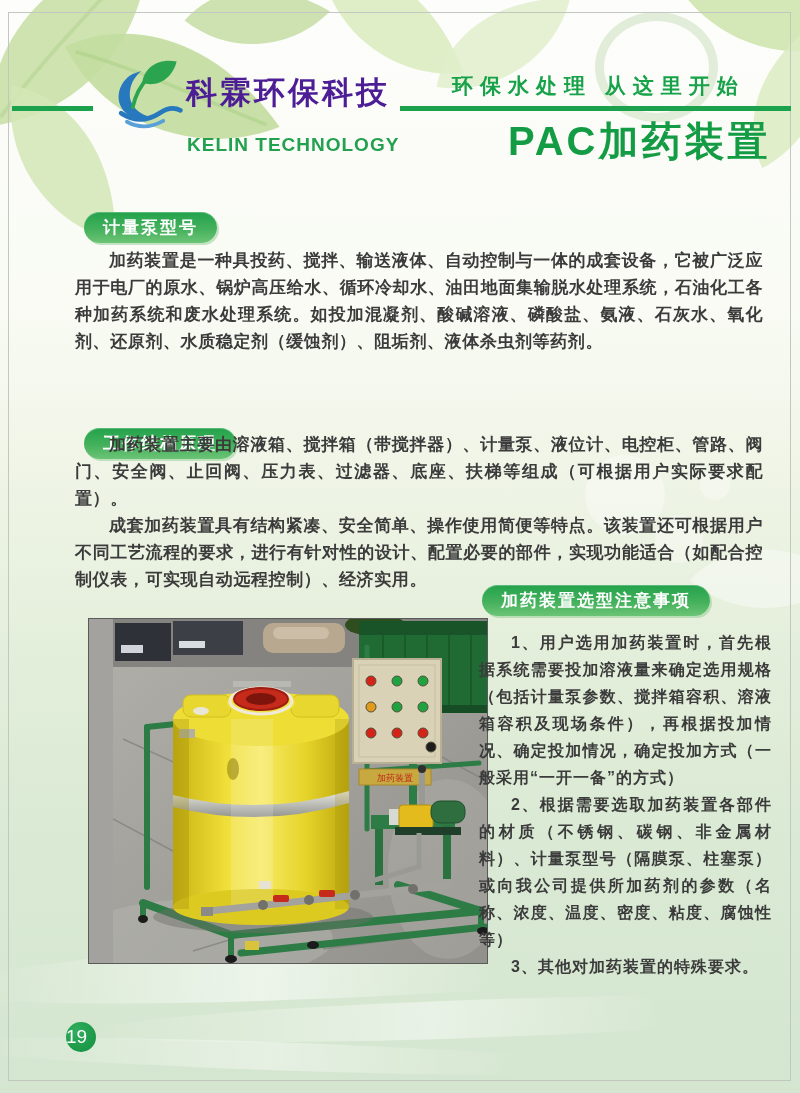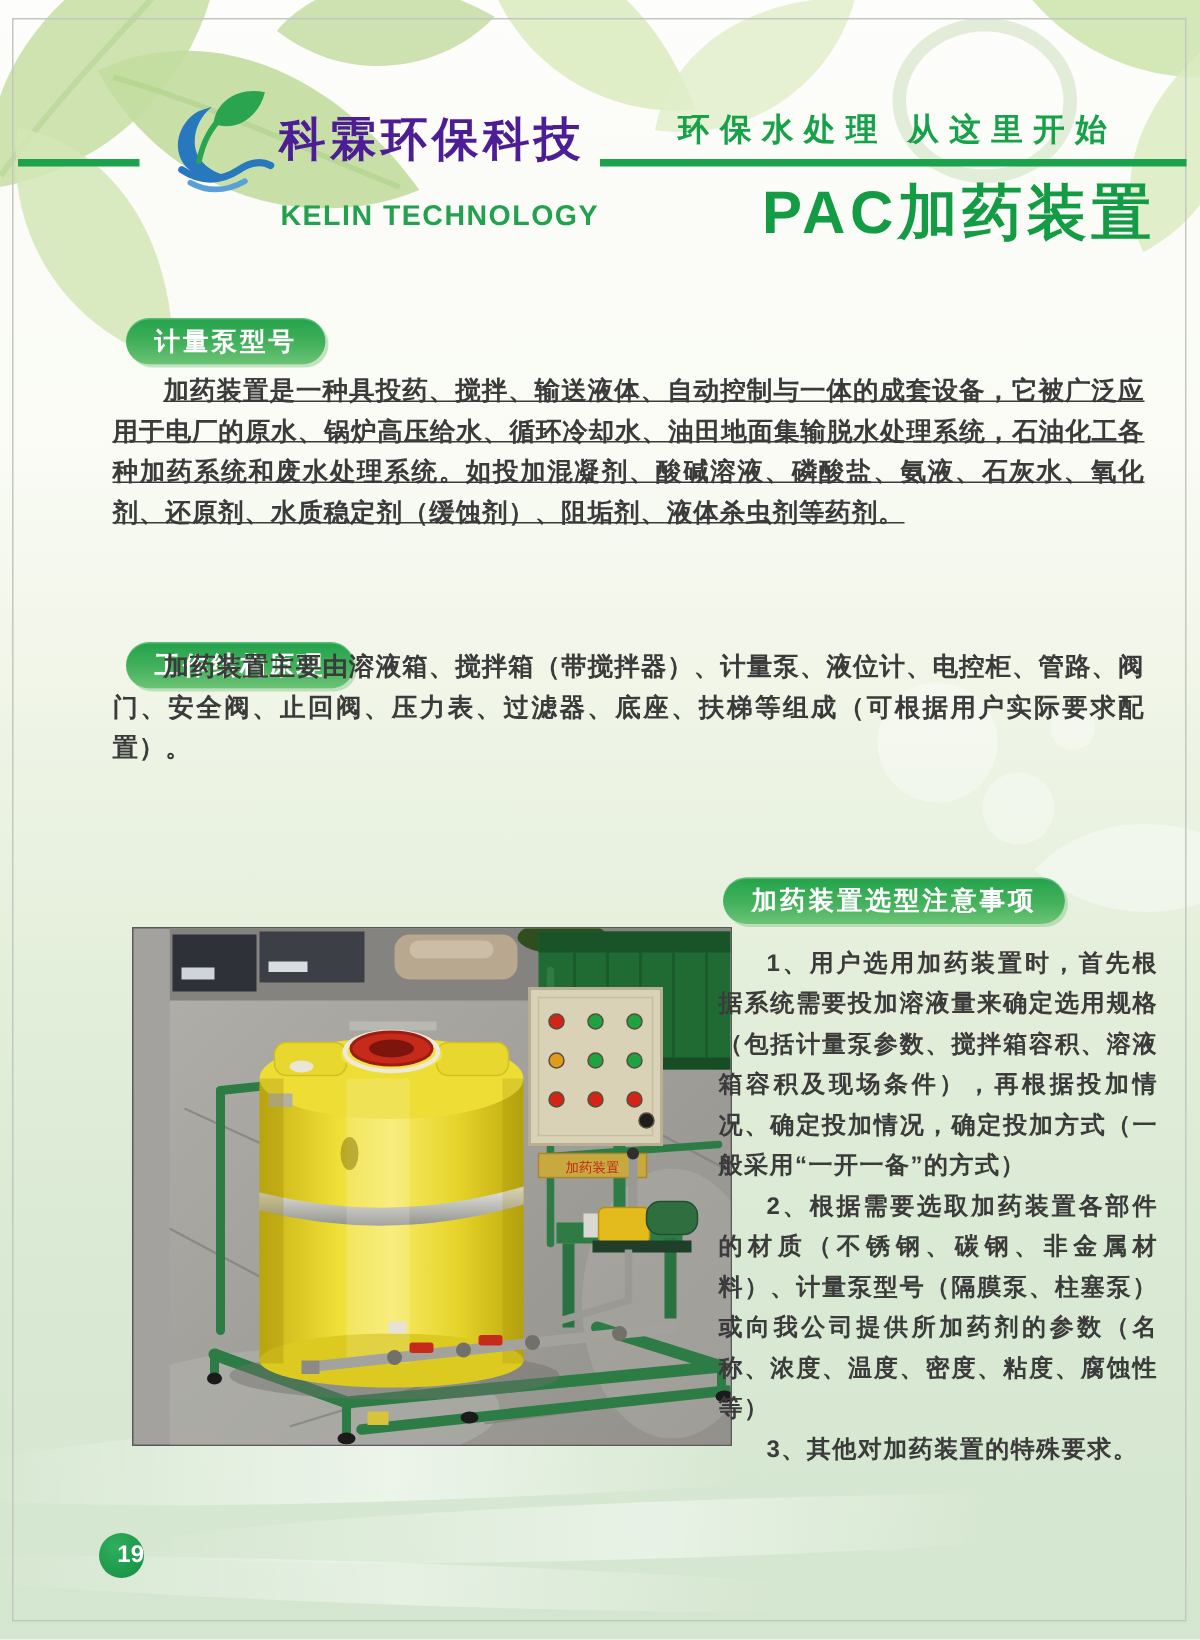--- a/index.html
+++ b/index.html
@@ -26,21 +26,21 @@
     box-shadow:2px 2px 0 rgba(150,205,150,.55), inset 0 1px 0 rgba(255,255,255,.25);
   }
   .body-text{color:#3b3b3b;font-size:17px;line-height:27px;text-align:justify;font-weight:600;letter-spacing:0.6px;}
   .body-text p{margin:0;text-indent:2em;}
   .side-text{color:#3b3b3b;font-size:16px;line-height:27px;text-align:justify;font-weight:600;letter-spacing:1px;}
   .side-text p{margin:0;text-indent:2em;}
   .photo{position:absolute;left:88px;top:618px;width:374px;height:344px;border:1px solid #5a5a5a;background:#a3a29e;padding-left:24px;}
   .pagenum{
     position:absolute;left:66px;top:1022px;width:30px;height:30px;border-radius:50%;
     background:radial-gradient(circle at 35% 30%,#2fae5c,#128f40);
-    color:#fff;font-weight:700;font-size:16px;display:flex;align-items:center;justify-content:flex-end;
+    color:#fff;font-weight:400;font-size:19px;display:flex;align-items:center;justify-content:flex-start;
   }
 </style>
 </head>
 <body>
 
 <svg class="leaf" style="left:-40px;top:-30px;width:230px;height:150px;transform:rotate(-28deg);" viewBox="0 0 120 70">
     <path d="M2,52 C18,14 62,-6 118,6 C100,44 52,70 2,52 Z" fill="#cbe2ab" opacity="0.95"></path>
     <path d="M8,50 C40,34 80,22 112,10" stroke="#b6d392" stroke-width="2" fill="none" opacity="0.6"></path>
   </svg>
 <svg class="leaf" style="left:55px;top:30px;width:220px;height:130px;transform:rotate(42deg);" viewBox="0 0 120 70">
@@ -86,27 +86,28 @@
   <path d="M30,53 C33,39 38,30 47,21" stroke="#2aa44e" stroke-width="4" fill="none" stroke-linecap="round"></path>
 </svg>
 <div class="abs cn-title" style="left:186px;top:72px;">科霖环保科技</div>
 <div class="abs en-title" style="left:187px;top:108px;margin-top:26px;">KELIN TECHNOLOGY</div>
 <div class="rule" style="left:12px;top:106px;width:81px;"></div>
 <div class="rule" style="left:400px;top:106px;width:391px;"></div>
 <div class="abs slogan" style="left:452px;top:72px;">环保水处理  从这里开始</div>
 <div class="abs page-title" style="left:508px;top:114px;">PAC加药装置</div>
 
 <div class="pill" style="left:84px;top:212px;">计量泵型号</div>
-<div class="abs body-text" style="left:75px;top:247px;width:688px;text-decoration:underline;">
+<div class="abs body-text" style="left:75px;top:247px;width:688px;">
   <p>加药装置是一种具投药、搅拌、输送液体、自动控制与一体的成套设备，它被广泛应用于电厂的原水、锅炉高压给水、循环冷却水、油田地面集输脱水处理系统，石油化工各种加药系统和废水处理系统。如投加混凝剂、酸碱溶液、磷酸盐、氨液、石灰水、氧化剂、还原剂、水质稳定剂（缓蚀剂）、阻垢剂、液体杀虫剂等药剂。</p>
 </div>
 
 <div class="pill" style="left:84px;top:396px;margin-top:32px;">工作结构原理</div>
 <div class="abs body-text" style="left:75px;top:431px;width:688px;">
   <p>加药装置主要由溶液箱、搅拌箱（带搅拌器）、计量泵、液位计、电控柜、管路、阀门、安全阀、止回阀、压力表、过滤器、底座、扶梯等组成（可根据用户实际要求配置）。</p>
+  <p>成套加药装置具有结构紧凑、安全简单、操作使用简便等特点。该装置还可根据用户不同工艺流程的要求，进行有针对性的设计、配置必要的部件，实现功能适合（如配合控制仪表，可实现自动远程控制）、经济实用。</p>
 </div>
 
 <div class="photo">
 <svg width="374" height="344" viewBox="0 0 374 344">
   <defs>
     <linearGradient id="gTank" x1="0" y1="0" x2="1" y2="0">
       <stop offset="0" stop-color="#c7b112"></stop>
           <stop offset="0.3" stop-color="#f0df38"></stop>
       <stop offset="0.5" stop-color="#f7ea66"></stop>
           <stop offset="0.75" stop-color="#e6d42a"></stop>

